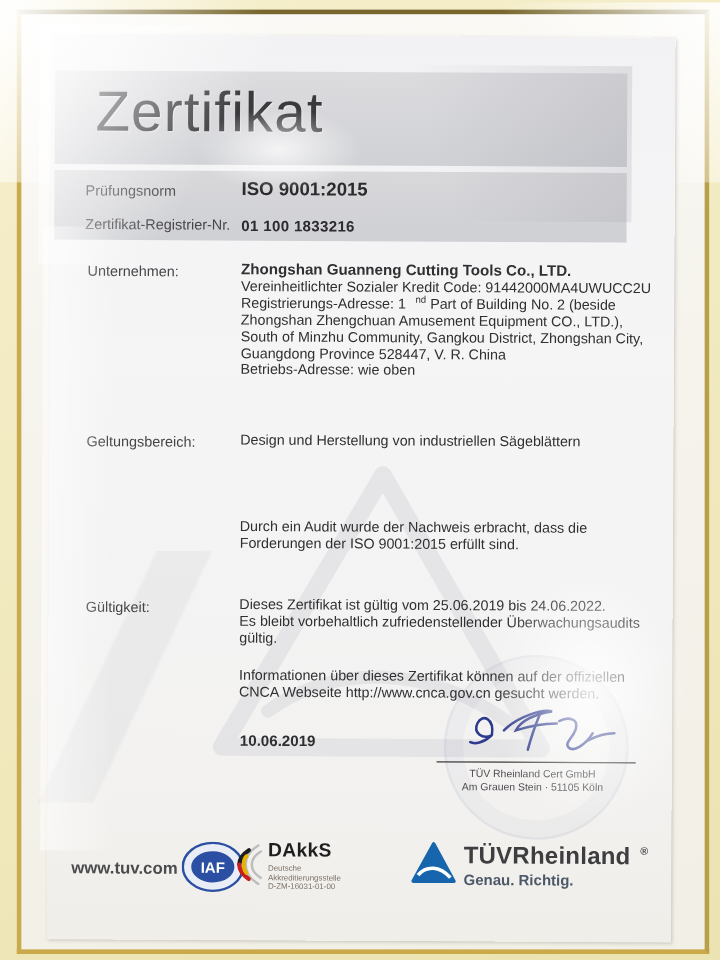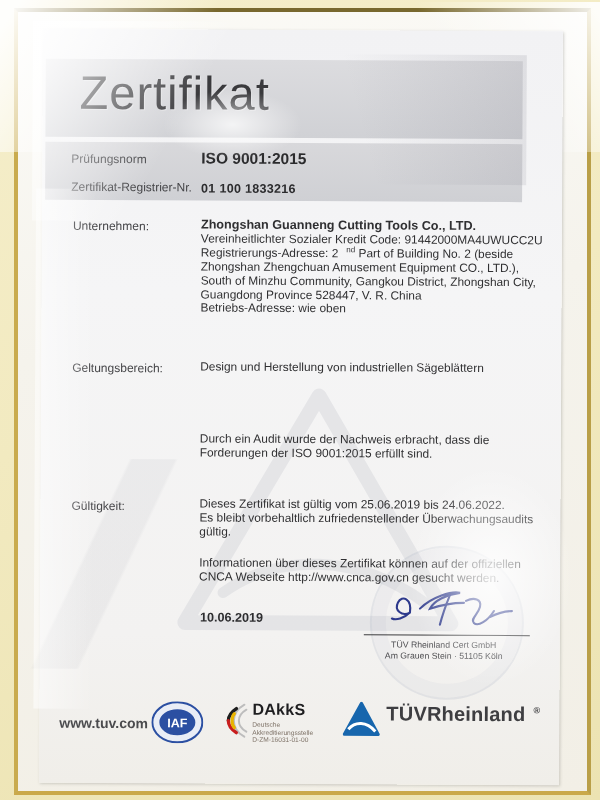--- a/index.html
+++ b/index.html
@@ -87,21 +87,21 @@
   .sheen{position:absolute;pointer-events:none;}
   .sheen-tl{left:-10px;top:-8px;width:230px;height:200px;background:linear-gradient(120deg,rgba(255,255,255,.9) 5%,rgba(255,255,255,0) 60%);}
   .sheen-band{left:120px;top:60px;width:140px;height:70px;background:radial-gradient(ellipse at center,rgba(255,255,255,.75),rgba(255,255,255,0) 70%);}
   .shade-tr{right:36px;top:24px;width:230px;height:130px;background:linear-gradient(255deg,rgba(115,115,128,.16),rgba(115,115,128,0) 70%);}
   .sheen-right{right:-16px;top:430px;width:170px;height:230px;background:radial-gradient(ellipse at center,rgba(255,255,255,.85),rgba(255,255,255,0) 68%);}
   .sheen-left{left:-6px;top:160px;width:60px;height:520px;background:linear-gradient(90deg,rgba(255,255,255,.55),rgba(255,255,255,0));}
 
   
   .website{position:absolute;left:20px;top:686px;font-size:14px;font-weight:bold;color:#4b4b4e;}
   .iaf{position:absolute;left:112px;top:672px;}
-  .dakks{position:absolute;left:185px;top:671px;display:flex;}
+  .dakks{position:absolute;left:156px;top:671px;display:flex;}
   .dakks-text{margin-left:2px;}
   .dakks-name{font-size:16px;font-weight:bold;color:#1e1e20;letter-spacing:.3px;}
   .dakks-sub{font-size:6.6px;line-height:7.6px;color:#7d7166;margin-top:2px;}
   .tuv{position:absolute;left:303px;top:669px;}
   .tuv svg{position:absolute;left:0;top:2px;}
   .tuv-text{position:absolute;left:44px;top:3px;white-space:nowrap;}
   .tuv-brand{font-size:20px;font-weight:bold;color:#3e3e41;letter-spacing:.2px;}
   .tuv-brand sup{font-size:9px;}
   .tuv-tag{font-size:12.5px;font-weight:bold;color:#4d5868;margin-top:1px;}
 </style>
@@ -135,21 +135,21 @@
           <div class="meta-row r2">
             <span class="meta-label">Zertifikat-Registrier-Nr.</span>
             <span class="meta-value">01 100 1833216</span>
           </div>
         </div>
 
         <div class="field-label lab-company">Unternehmen:</div>
         <div class="val val-company">
           <div class="company-name nowrap">Zhongshan Guanneng Cutting Tools Co., LTD.</div>
           <div class="nowrap">Vereinheitlichter Sozialer Kredit Code: 91442000MA4UWUCC2U</div>
-          <div class="nowrap"><span>Registrierungs-Adresse: 2</span><sup>nd</sup><span> Part of Building No. 2 (beside</span></div>
+          <div class="nowrap"><span>Registrierungs-Adresse: 1</span><sup>nd</sup><span> Part of Building No. 2 (beside</span></div>
           <div class="nowrap">Zhongshan Zhengchuan Amusement Equipment CO., LTD.),</div>
           <div class="nowrap">South of Minzhu Community, Gangkou District, Zhongshan City,</div>
           <div class="nowrap">Guangdong Province 528447, V. R. China</div>
           <div class="nowrap">Betriebs-Adresse: wie oben</div>
         </div>
 
         <div class="field-label lab-scope">Geltungsbereich:</div>
         <div class="val val-scope nowrap">Design und Herstellung von industriellen Sägeblättern</div>
 
         <div class="val val-audit">
@@ -218,20 +218,21 @@
         </div>
 
         <div class="tuv">
           <svg width="38" height="36" viewBox="0 0 38 36">
             <path d="M19 2 L36 33 L2 33 Z" fill="#1766ad" stroke="#1766ad" stroke-width="3" stroke-linejoin="round"></path>
             <path d="M6 28 C13 20 24 20 33 30" fill="none" stroke="#ffffff" stroke-width="3"></path>
             <path d="M19 10 L26 23 L12 23 Z" fill="#ffffff" opacity=".0"></path>
           </svg>
           <div class="tuv-text">
             <div class="tuv-brand"><span>TÜVRheinland</span><sup>®</sup></div>
+            <div class="tuv-tag">Genau. Richtig.</div>
           </div>
         </div>
 
         <div class="sheen sheen-tl"></div>
         <div class="sheen sheen-band"></div>
         <div class="sheen shade-tr"></div>
         <div class="sheen sheen-right"></div>
         <div class="sheen sheen-left"></div>
       </div>
     </div>

